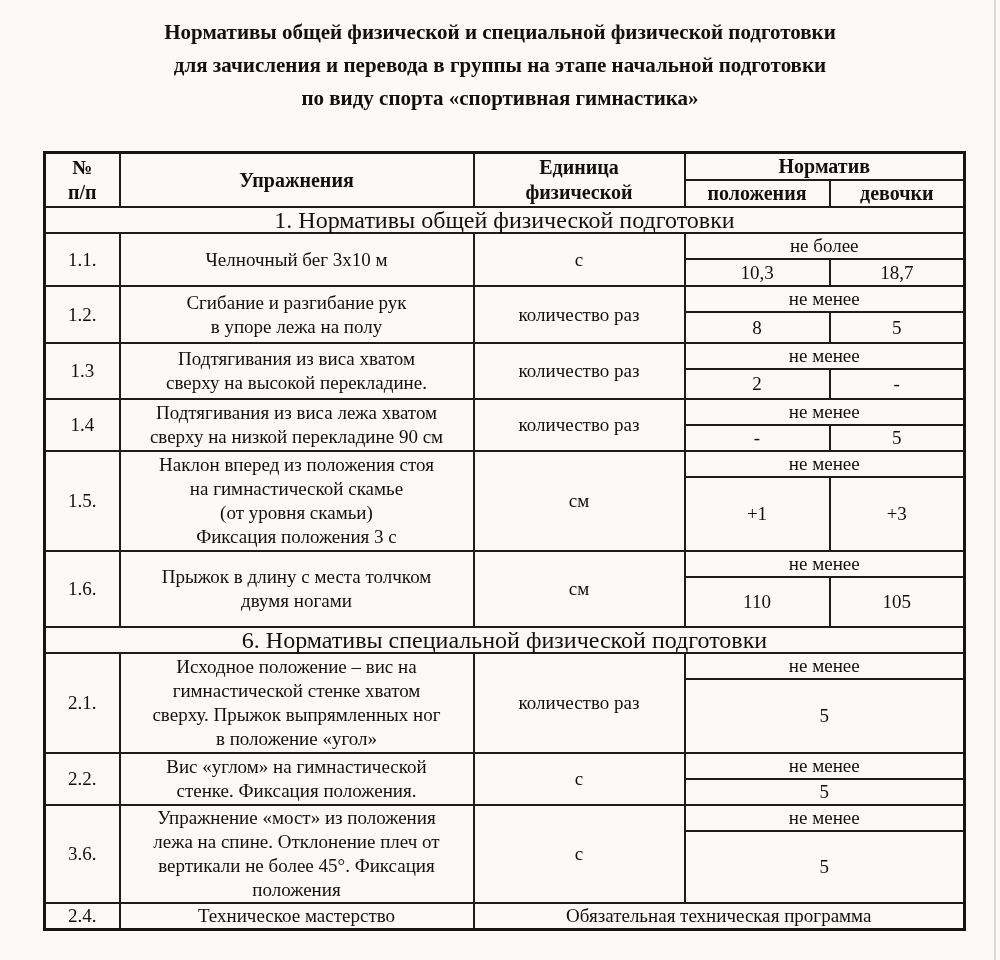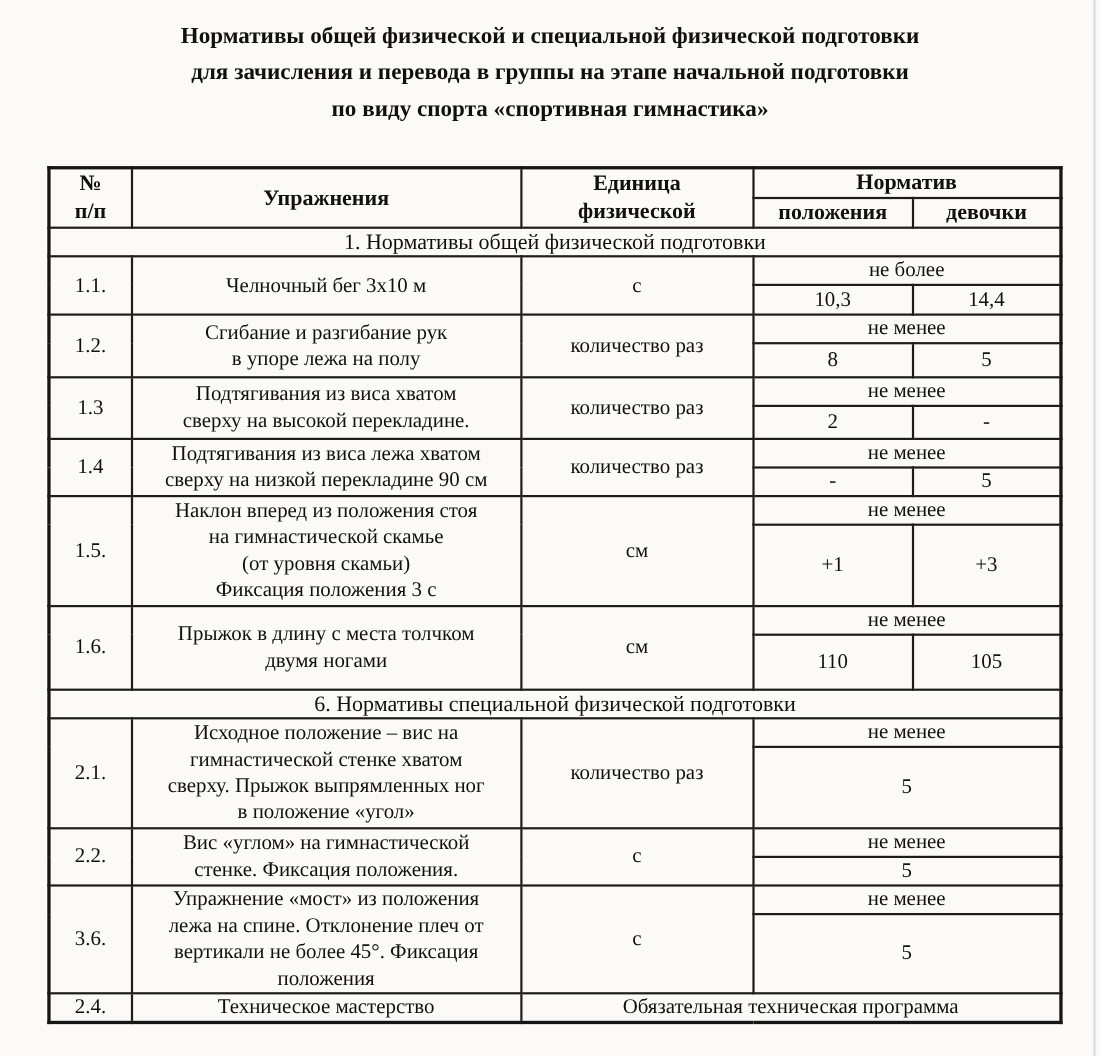--- a/index.html
+++ b/index.html
@@ -40,21 +40,21 @@
   td {
     border: 2px solid #1c1c1c;
     text-align: center;
     vertical-align: middle;
     padding: 0 4px;
     white-space: pre-line;
     font-size: 19px;
     line-height: 24px;
   }
   td.hdr { font-weight: bold; font-size: 20px; line-height: 25px; }
-  td.section { font-size: 20px; }
+  td.section { font-size: 24px; }
   tr.h24 { height: 24px; }
   tr.h25 { height: 25px; }
   tr.h26 { height: 26px; }
   tr.h27 { height: 27px; }
   tr.h30 { height: 30px; }
   tr.h31 { height: 31px; }
   tr.h50 { height: 50px; }
   tr.h72 { height: 72px; }
   tr.h74 { height: 74px; }
 </style>
@@ -95,21 +95,21 @@
     </tr>
 
     <tr class="h25">
       <td rowspan="2">1.1.</td>
       <td rowspan="2">Челночный бег 3х10 м</td>
       <td rowspan="2">с</td>
       <td colspan="2">не более</td>
     </tr>
     <tr class="h27">
       <td>10,3</td>
-      <td>14,4</td>
+      <td>18,7</td>
     </tr>
 
     <tr class="h24">
       <td rowspan="2">1.2.</td>
       <td rowspan="2">Сгибание и разгибание рук
 в упоре лежа на полу</td>
       <td rowspan="2">количество раз</td>
       <td colspan="2">не менее</td>
     </tr>
     <tr class="h31">

